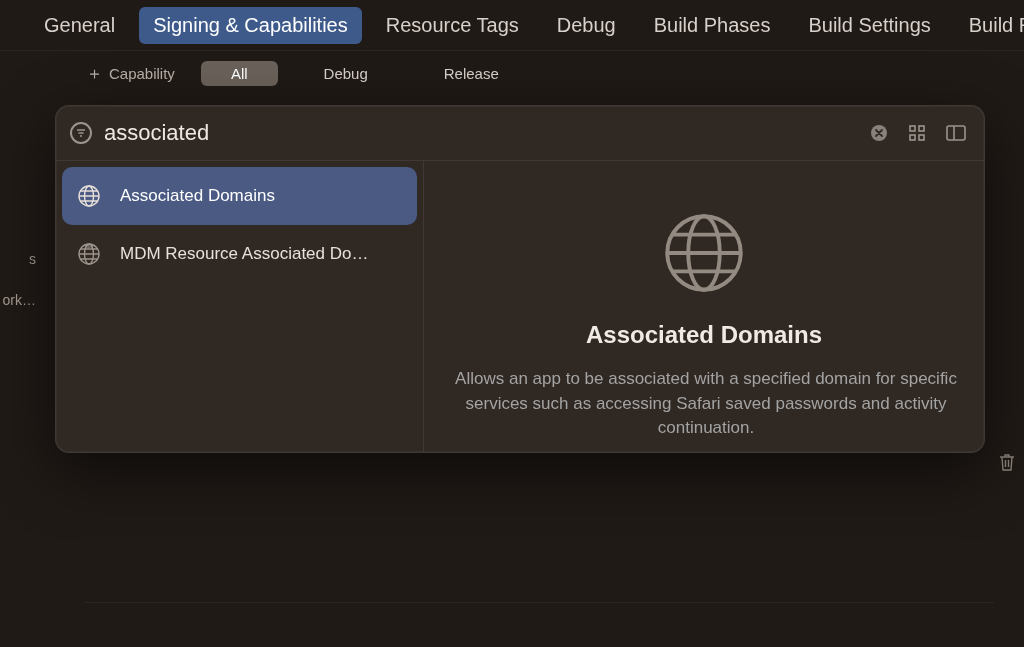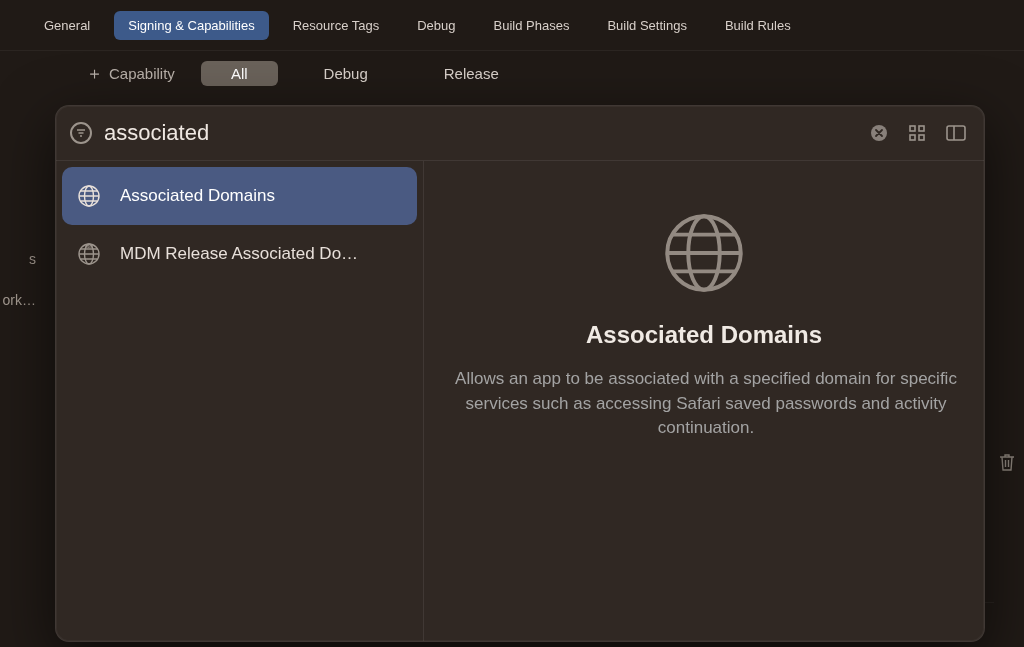--- a/index.html
+++ b/index.html
@@ -16,21 +16,21 @@
 
 .tab-strip {
   display: flex;
   align-items: center;
   gap: 0;
   padding: 8px 0 8px 30px;
   height: 50px;
 }
 .tab-strip .tab {
   padding: 7px 14px;
-  font-size: 13px;
+  font-size: 20px;
   color: #d8d0ca;
   border-radius: 6px;
   margin-right: 10px;
   cursor: pointer;
   white-space: nowrap;
 }
 .tab-strip .tab.active {
   background: #3d5a8a;
   color: #fff;
   border-radius: 6px;
@@ -87,21 +87,21 @@
   top: 452px;
   color: #8c847c;
 }
 
 
 .panel {
   position: absolute;
   left: 55px;
   top: 105px;
   width: 930px;
-  height: 537px;
+  height: 348px;
   background: #302823;
   border: 1px solid rgba(255,255,255,0.08);
   border-radius: 14px;
   box-shadow: 0 18px 60px rgba(0,0,0,0.6), inset 0 0 0 1px rgba(255,255,255,0.04);
   display: flex;
   flex-direction: column;
   overflow: hidden;
 }
 .panel-header {
   display: flex;
@@ -291,21 +291,21 @@
       <div class="result-item">
         <span class="icon">
           <svg width="24" height="24" viewBox="0 0 24 24" fill="none" stroke="#9c948c" stroke-width="1.4">
             <circle cx="12" cy="12" r="10"></circle>
               <ellipse cx="12" cy="12" rx="4.5" ry="10"></ellipse>
               <line x1="2" y1="12" x2="22" y2="12"></line>
               <path d="M3.5 7h17M3.5 17h17"></path>
             <text x="12" y="6.3" text-anchor="middle" font-size="3.2" fill="#9c948c" stroke="none" font-weight="700">MDM</text>
           </svg>
         </span>
-        <span class="txt">MDM Release Associated Do…</span>
+        <span class="txt">MDM Resource Associated Do…</span>
       </div>
     </div>
 
     <div class="detail">
       <div class="big-icon">
         <svg width="84" height="84" viewBox="0 0 64 64" fill="none" stroke="currentColor" stroke-width="3">
           <circle cx="32" cy="32" r="28"></circle>
           <ellipse cx="32" cy="32" rx="12" ry="28"></ellipse>
           <line x1="4" y1="32" x2="60" y2="32"></line>
           <path d="M8 18h48M8 46h48"></path>

